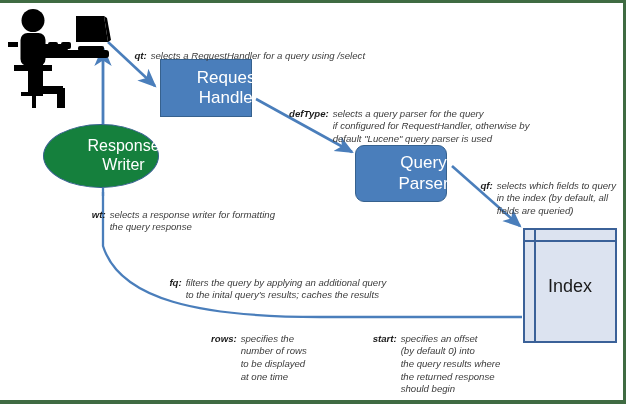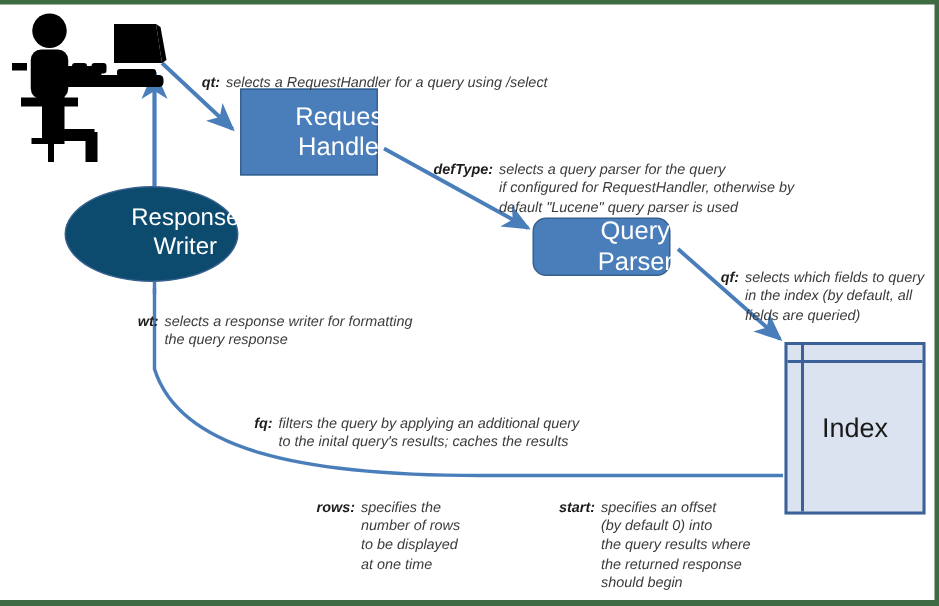--- a/index.html
+++ b/index.html
@@ -12,24 +12,24 @@
 
   svg.layer{position:absolute;left:0;top:0;width:626px;height:404px;}
   #arrow-layer{pointer-events:none;}
 
   
   .node{position:absolute;display:flex;flex-direction:column;align-items:center;
         justify-content:center;color:#ffffff;font-size:17px;line-height:1.18;
         text-align:center;box-sizing:border-box;padding-left:45px;}
   #node-request-handler{left:160px;top:59px;width:92px;height:58px;
         background:#4a7ebb;border:1px solid #36618e;}
-  #node-query-parser{left:355px;top:145px;width:92px;height:39px;
+  #node-query-parser{left:355px;top:145px;width:92px;height:57px;
         background:#4a7ebb;border:1px solid #36618e;border-radius:9px;}
   #node-response-writer{left:43px;top:124px;width:116px;height:64px;
-        background:#0c4a6e;border:1px solid #36618e;border-radius:50%/50%;
+        background:#15803d;border:1px solid #36618e;border-radius:50%/50%;
         font-size:16px;}
   .node span{display:block;}
 
   
   #node-index{position:absolute;left:523px;top:228px;width:94px;height:115px;
         background:#dce3f0;border:2px solid #3b6198;box-sizing:border-box;}
   #node-index .idx-vline{position:absolute;left:9px;top:0;bottom:0;width:2px;background:#3b6198;}
   #node-index .idx-hline{position:absolute;left:0;right:0;top:10px;height:2px;background:#3b6198;}
   #node-index .idx-label{position:absolute;left:0;right:0;top:50%;transform:translateY(-50%);
         text-align:center;color:#1a1a1a;font-size:18px;}

